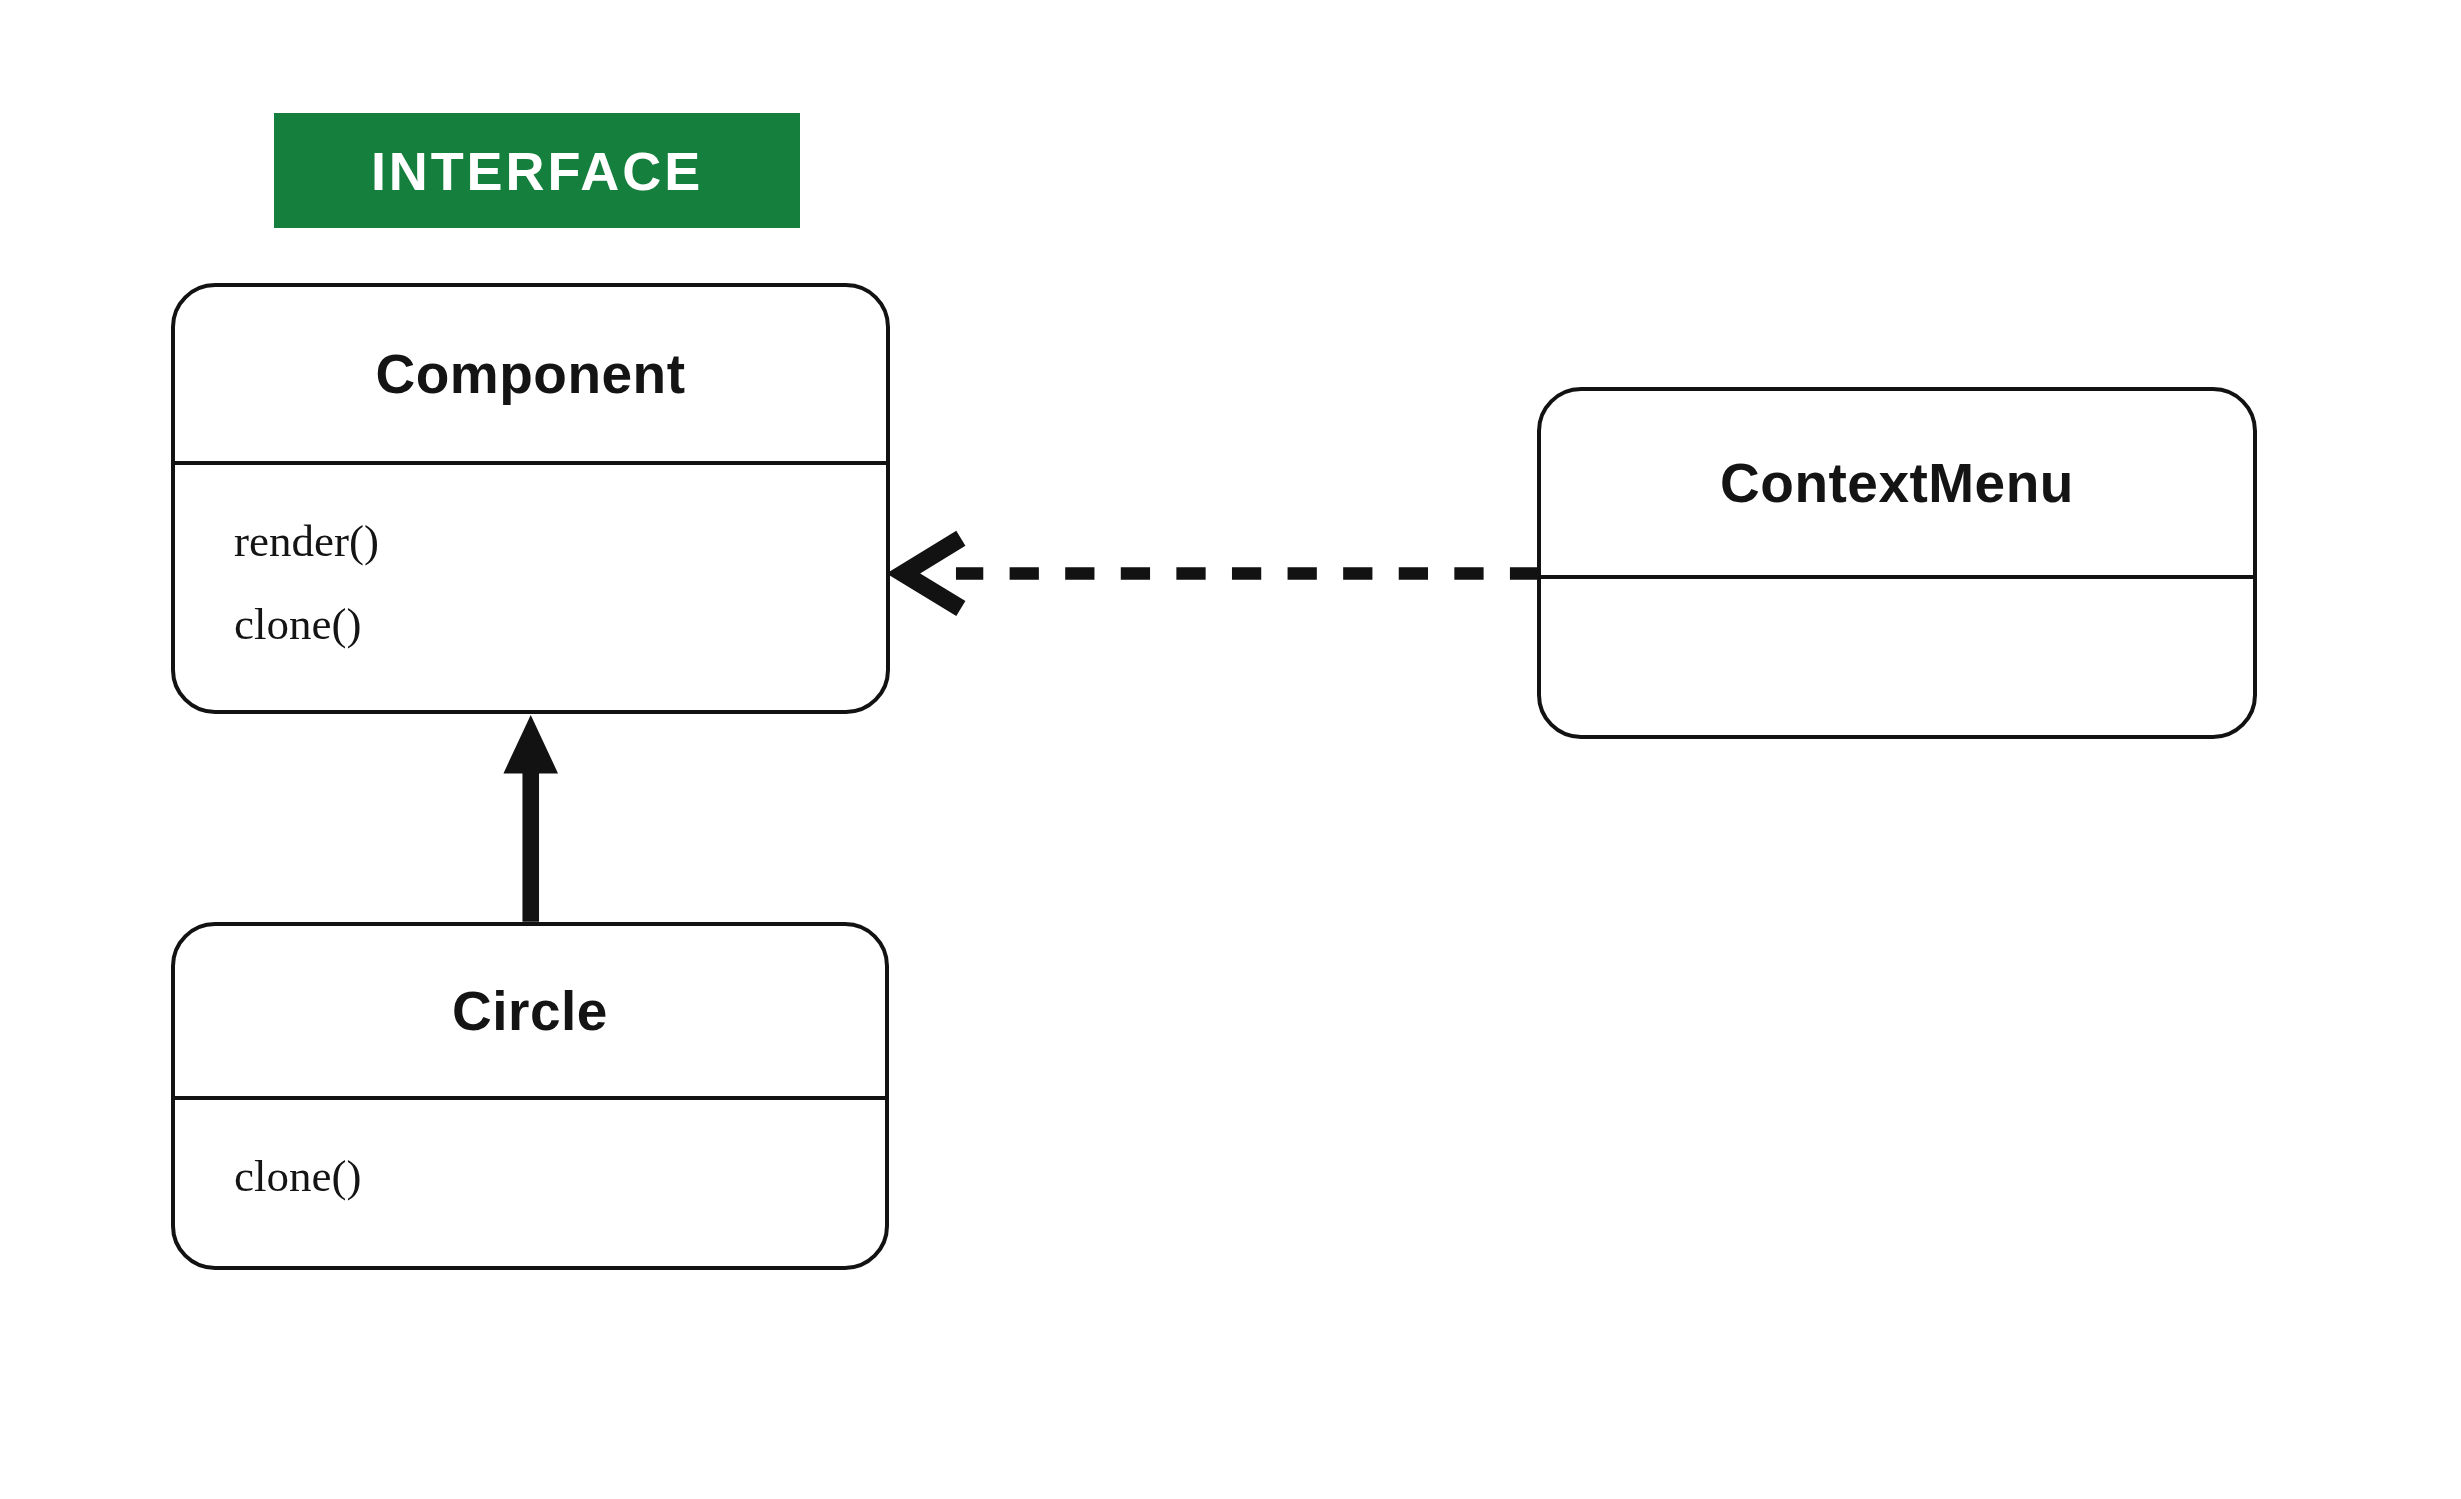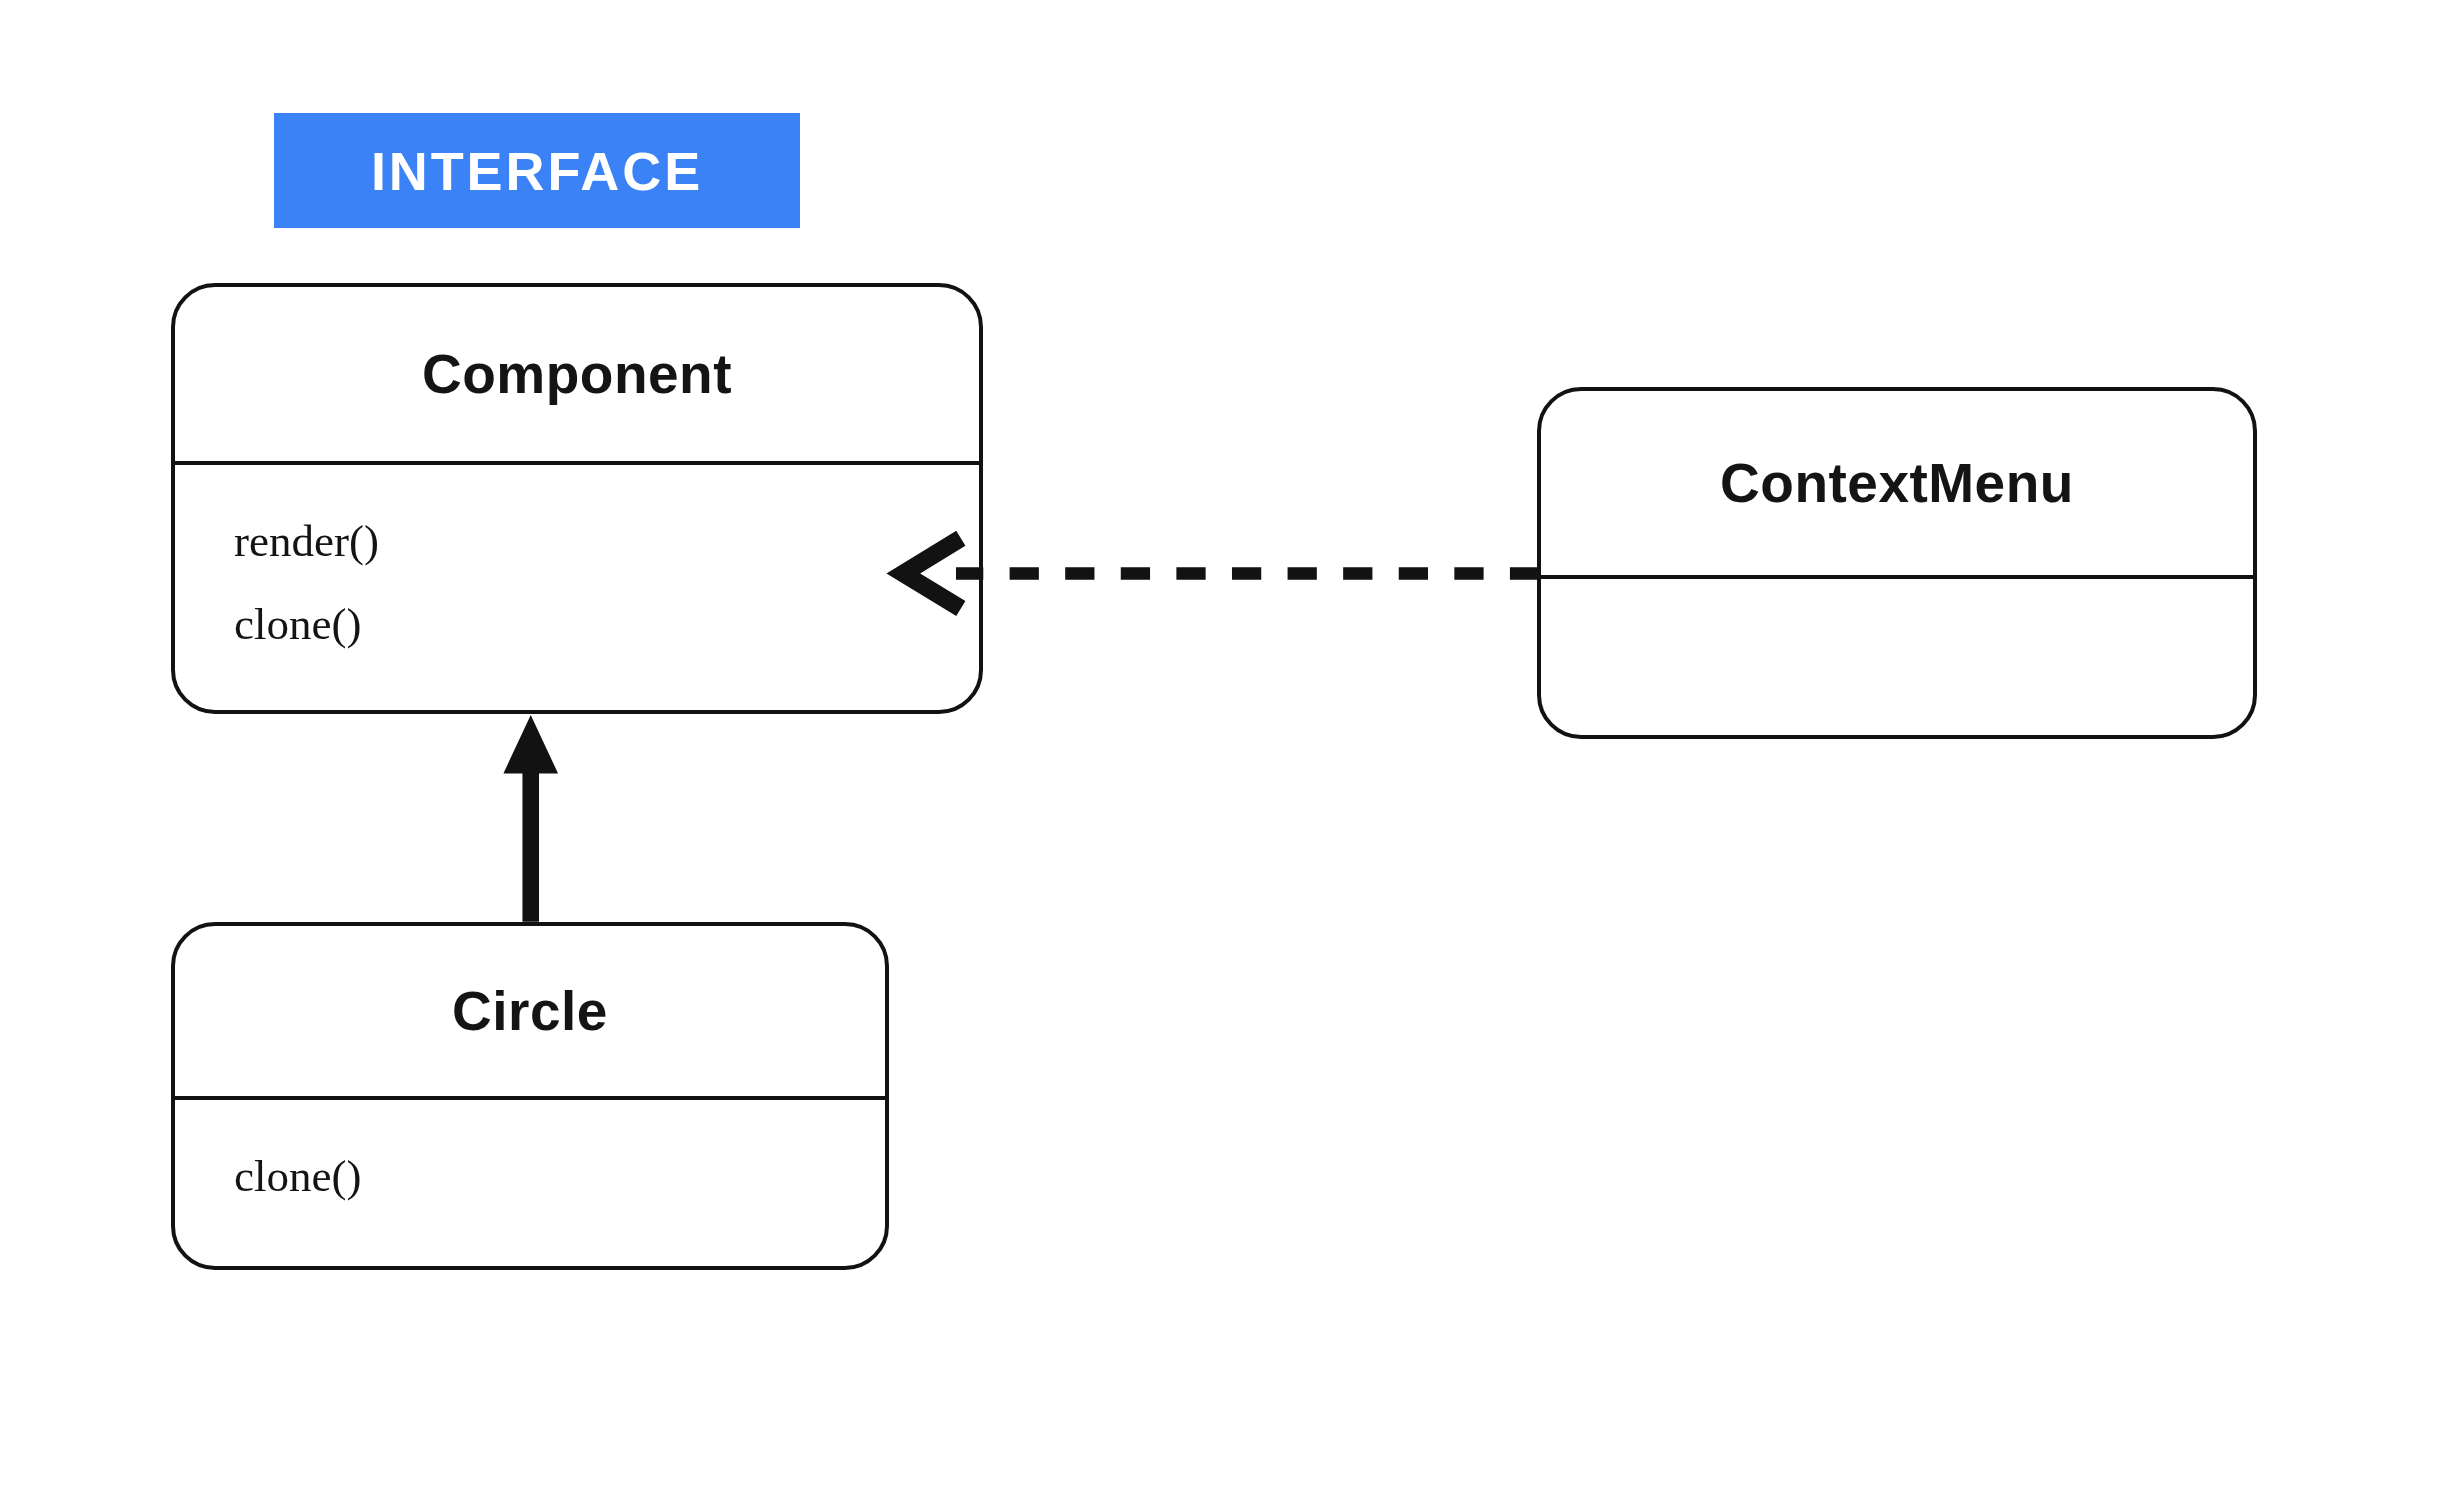--- a/index.html
+++ b/index.html
@@ -15,21 +15,21 @@
     overflow: hidden;
     font-family: "Liberation Sans", sans-serif;
     color: #141414;
   }
   .badge {
     position: absolute;
     left: 274px;
     top: 113px;
     width: 526px;
     height: 115px;
-    background: #3b82f6;
+    background: #15803d;
     display: flex;
     align-items: center;
     justify-content: center;
     font-size: 54px;
     font-weight: 700;
     letter-spacing: 2.9px;
     color: #ffffff;
   }
   .uml-box {
     position: absolute;
@@ -52,21 +52,21 @@
     box-sizing: border-box;
     padding: 35px 29px 0 59px;
   }
   .uml-method {
     font-family: Liberation Serif, serif;
     font-size: 45px;
     font-weight: 500;
     line-height: 83px;
     white-space: nowrap;
   }
-  #box-component { left: 171px; top: 283px; width: 812px; height: 431px; }
+  #box-component { left: 171px; top: 283px; width: 719px; height: 431px; }
   #box-component .uml-header { height: 178px; }
 
   #box-circle { left: 171px; top: 922px; width: 718px; height: 348px; }
   #box-circle .uml-header { height: 174px; }
 
   #box-contextmenu { left: 1537px; top: 387px; width: 720px; height: 352px; }
   #box-contextmenu .uml-header { height: 188px; }
 
   #arrow-layer {
     position: absolute;

